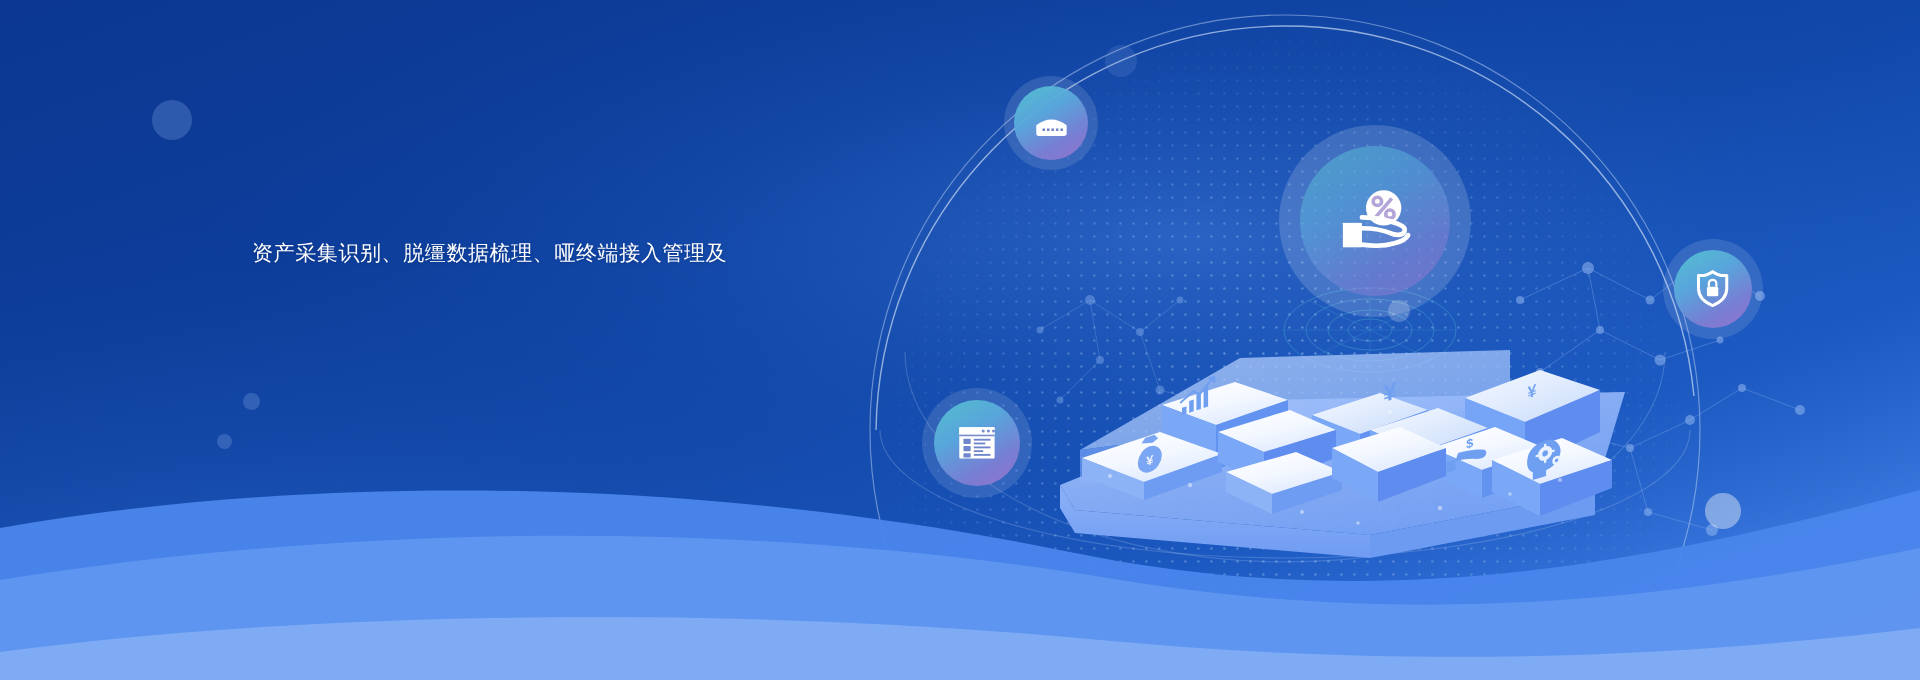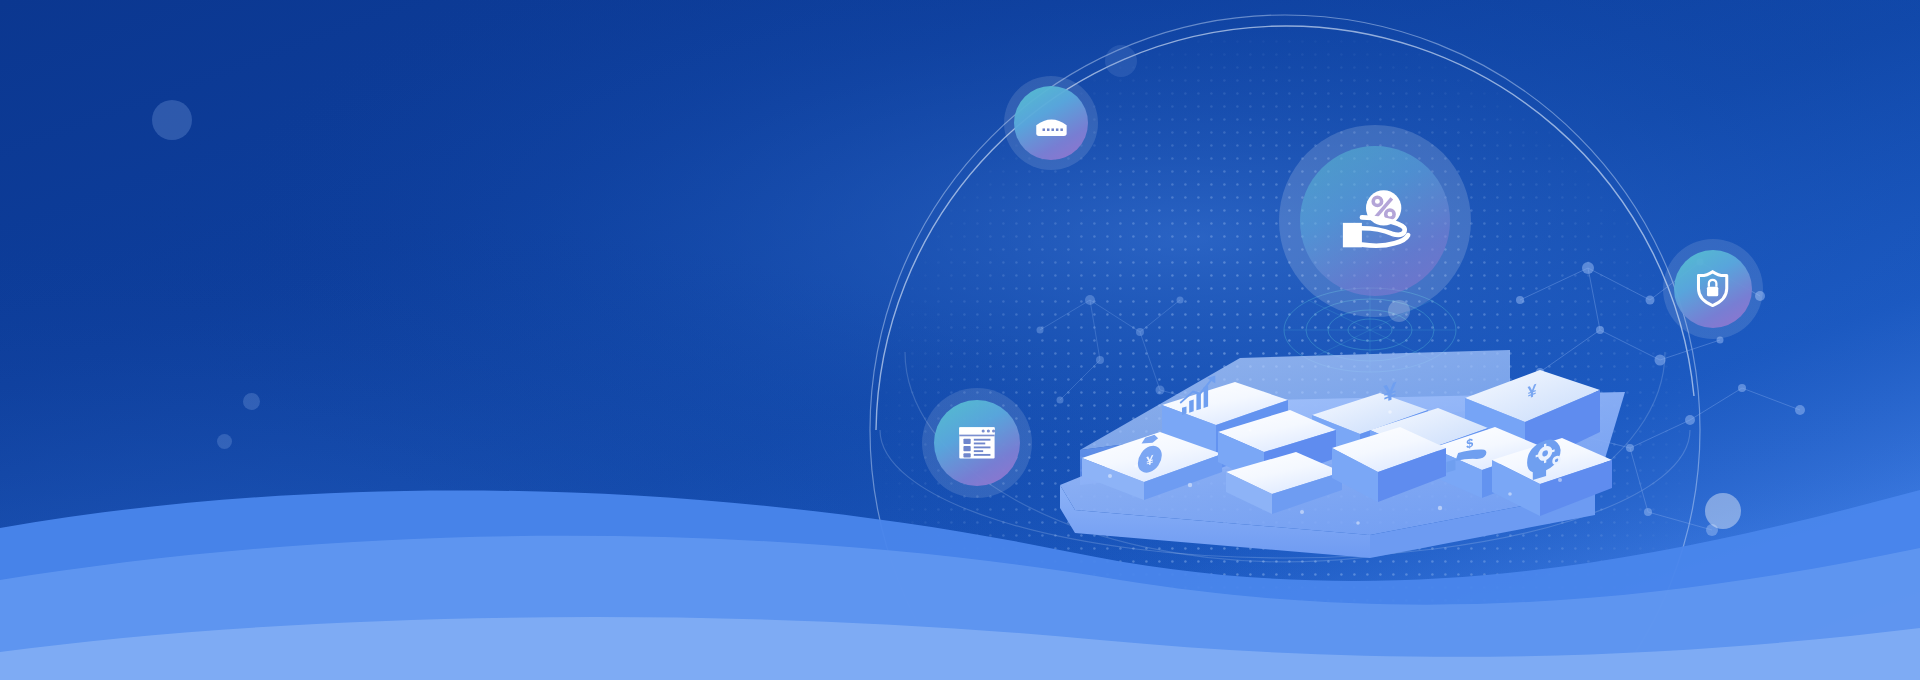--- a/index.html
+++ b/index.html
@@ -464,16 +464,17 @@
   <div class="layer" style="pointer-events:none;">
     <svg viewBox="0 0 1920 680" preserveAspectRatio="none">
       <path d="M0 528 C 330 470 720 480 1070 552 C 1390 618 1660 560 1920 490 L1920 680 L0 680 Z" fill="#4a86ec" fill-opacity=".95"></path>
       <path d="M0 580 C 360 522 760 520 1120 580 C 1430 630 1690 596 1920 548 L1920 680 L0 680 Z" fill="#6197f0" fill-opacity=".92"></path>
       <path d="M0 652 C 300 612 720 604 1100 640 C 1420 670 1690 656 1920 628 L1920 680 L0 680 Z" fill="#84afF5" fill-opacity=".85"></path>
     </svg>
   </div>
 
   <div class="text-block">
     <p class="subtitle">
+      <span class="ln ln1">资产采集识别、脱缰数据梳理、哑终端接入管理及</span>
     </p>
   </div>
 
 </div>
 
 </body></html>

